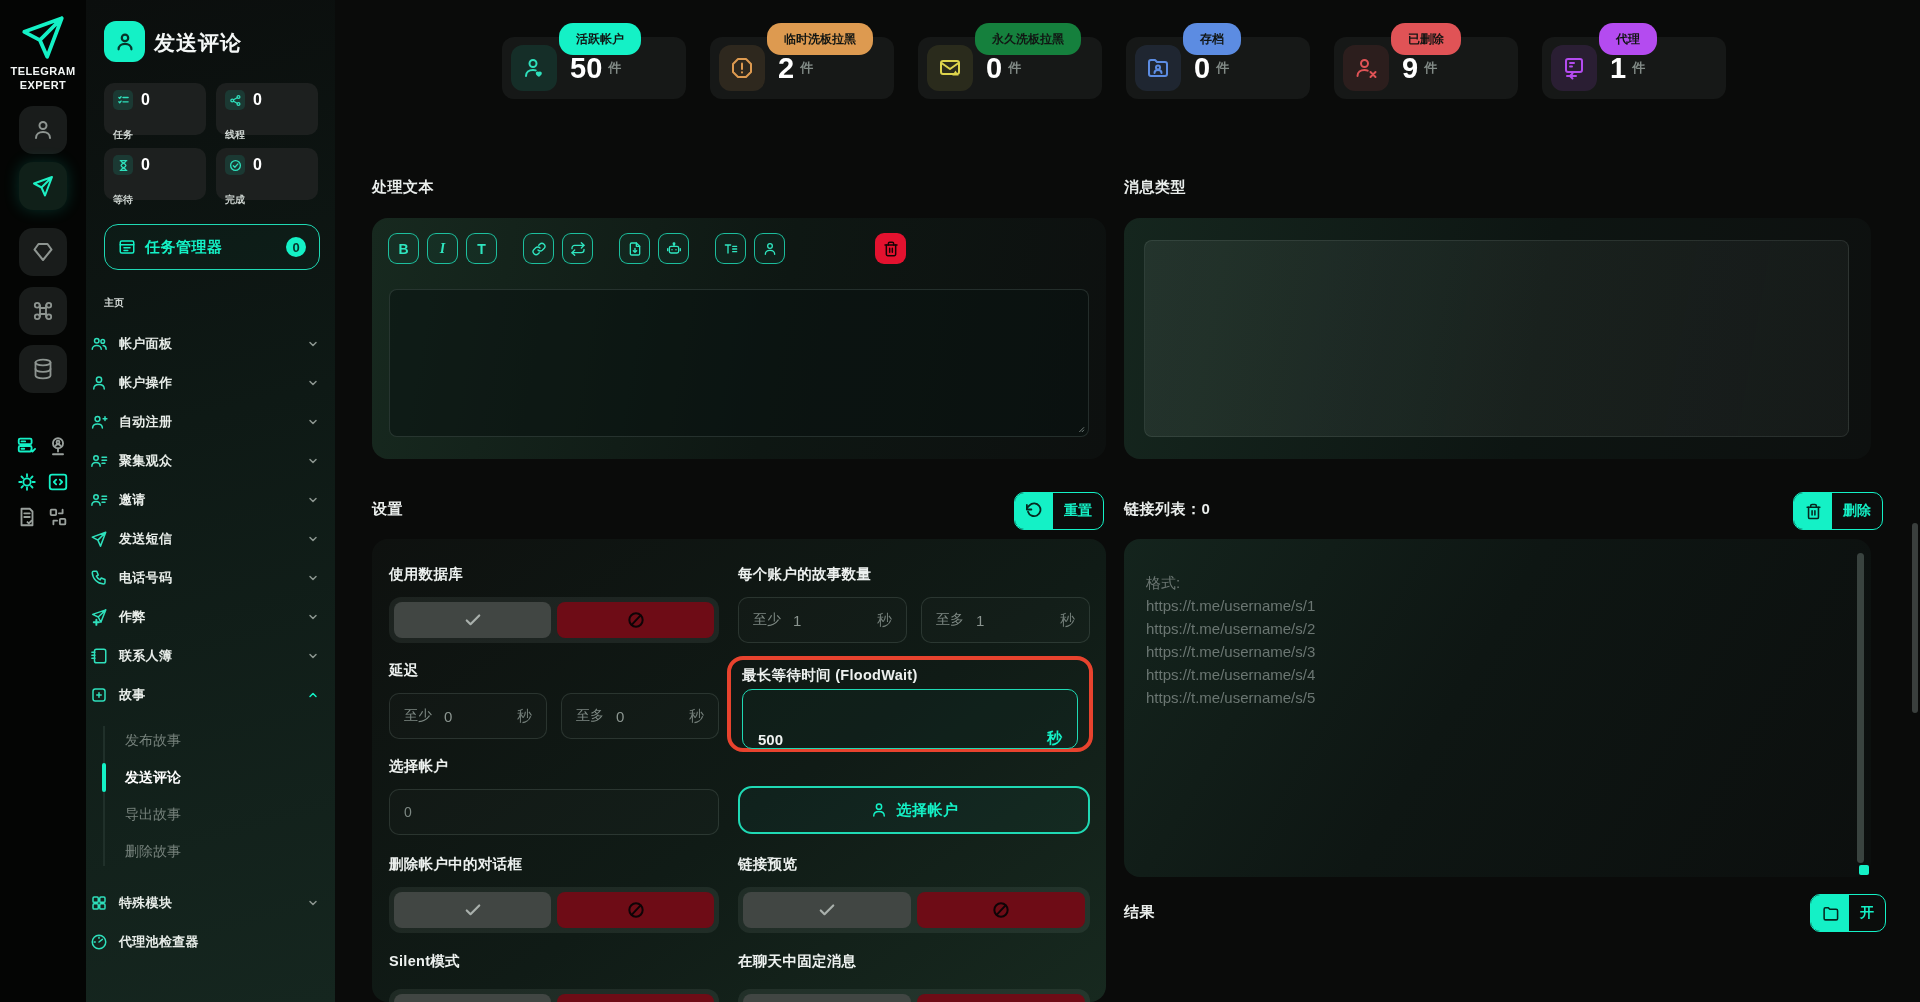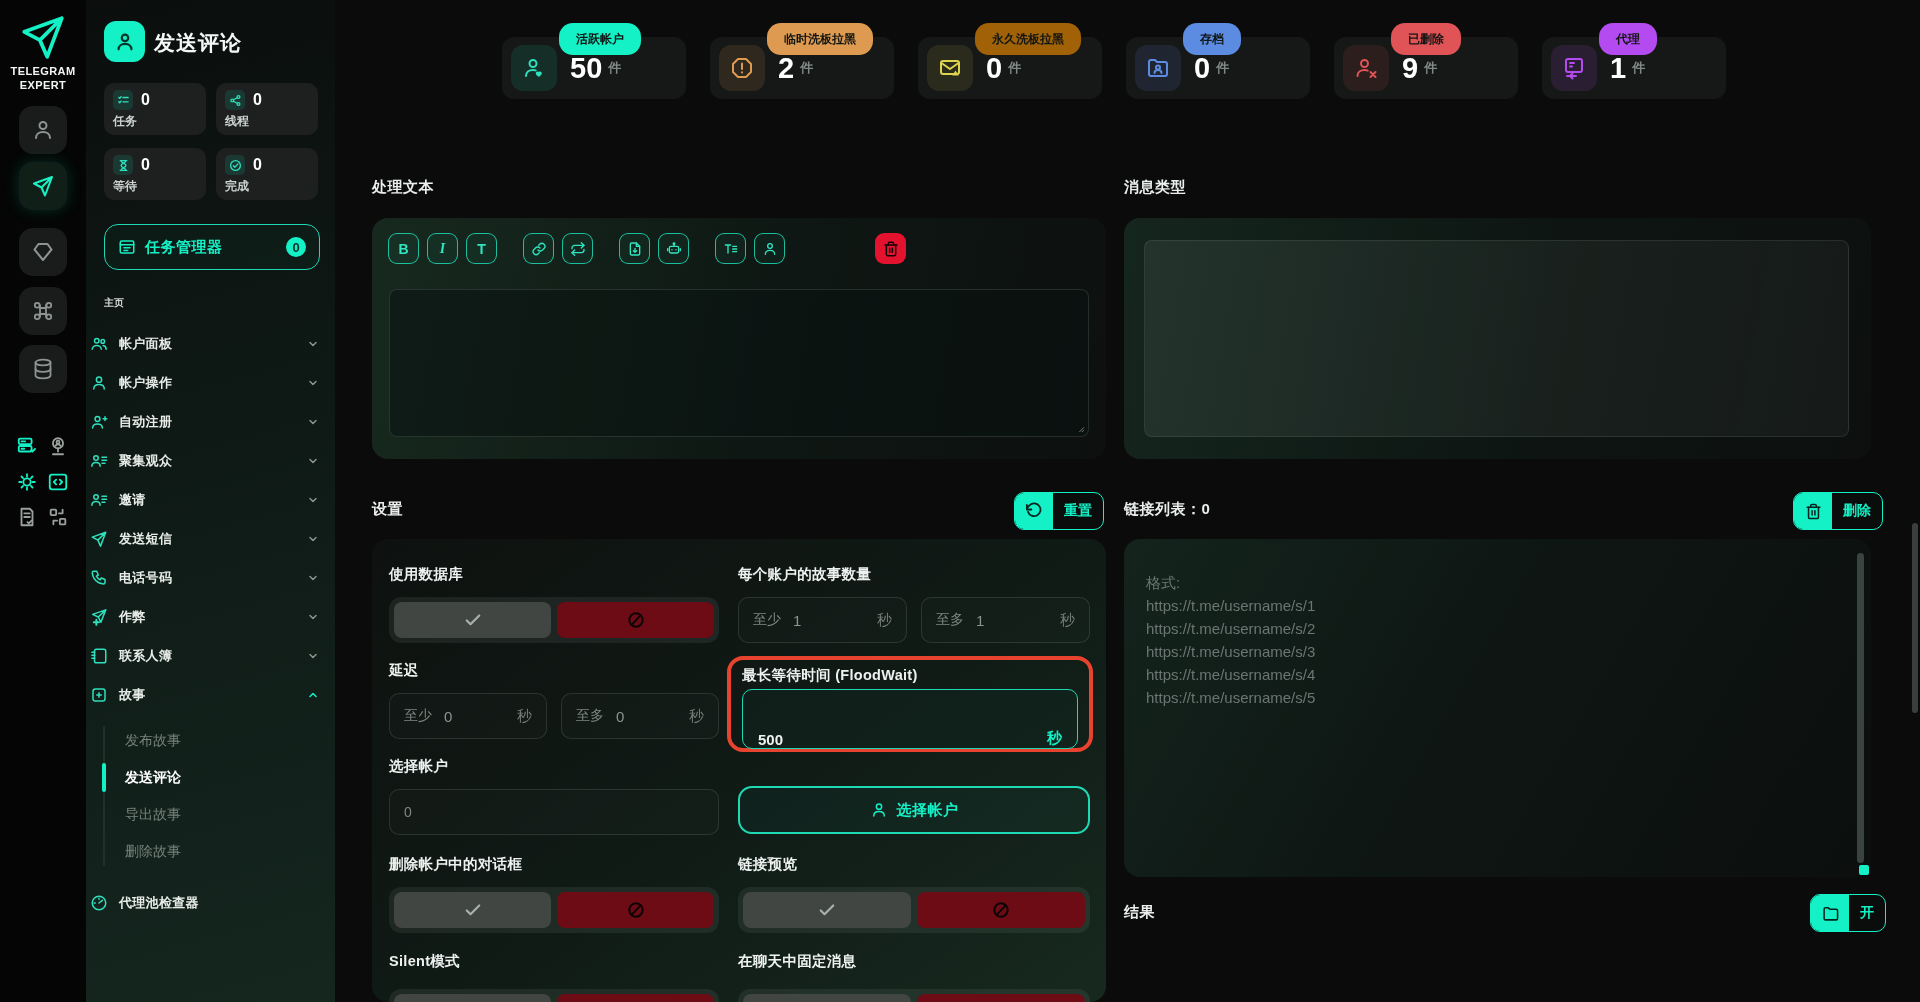--- a/index.html
+++ b/index.html
@@ -24,21 +24,21 @@
   .sidebar { left:86px; top:0; width:249px; height:1002px;
              background:linear-gradient(165deg,#0b0e0d 0%,#0e1915 42%,#15261f 100%); }
   .page-ico { left:18px; top:21px; width:41px; height:41px; border-radius:12px; background:#14f1c6;
               color:#07342a; display:flex; align-items:center; justify-content:center; }
   .page-title { left:68px; top:29px; font-size:21px; font-weight:700; color:#f4f7f6; letter-spacing:1px; }
   .stat-card { width:102px; height:52px; background:#1d201f; border-radius:10px; padding:7px 9px; }
   .stat-row { display:flex; align-items:center; gap:8px; }
   .stat-ico { width:20px; height:20px; border-radius:5px; background:rgba(20,241,198,.12);
               color:#2fe0bc; display:flex; align-items:center; justify-content:center; }
   .stat-val { font-size:16px; font-weight:700; color:#fff; }
-  .stat-lab { margin-top:3px; font-size:12px; font-weight:700; color:#ccd3cf; }
+  .stat-lab { margin-top:18px; font-size:10px; font-weight:700; color:#ccd3cf; }
   .tm-btn { left:18px; top:224px; width:216px; height:46px; border:1px solid #1fd9b4; border-radius:14px;
             display:flex; align-items:center; padding:0 13px; gap:9px; color:#14f1c6; background:rgba(20,241,198,.03); }
   .tm-label { font-size:15px; font-weight:700; letter-spacing:.5px; flex:1; }
   .tm-badge { width:20px; height:20px; border-radius:50%; background:#14f1c6; color:#07342a;
               font-size:13px; font-weight:700; display:flex; align-items:center; justify-content:center; }
   .nav-home { left:18px; top:296px; font-size:10px; font-weight:700; color:#d2d8d5; }
   .nav-list { left:0; width:249px; }
   .nav-item { height:39px; display:flex; align-items:center; padding:0 16px 0 4px; gap:11px; cursor:pointer; }
   .nav-item .nico { width:18px; height:18px; color:#2fe0bc; flex:none; }
   .nav-item .nlab { font-size:13px; font-weight:700; color:#e8ede9; flex:1; letter-spacing:.3px; }
@@ -56,21 +56,21 @@
   .acct-card { top:37px; width:184px; height:62px; background:#161817; border-radius:12px;
                display:flex; align-items:center; }
   .acct-badge { position:absolute; top:-14px; left:57px; height:27px; border-radius:14px;
                 display:flex; align-items:center; padding:16px 17px; font-size:12px; font-weight:700; color:#111513; }
   .acct-ico { width:46px; height:46px; border-radius:12px; margin-left:9px;
               display:flex; align-items:center; justify-content:center; }
   .acct-val { margin-left:13px; font-size:29px; font-weight:700; color:#fff; }
   .acct-unit { margin-left:6px; font-size:13px; color:#828b87; font-weight:700; }
   .c0 .acct-badge{background:#14f1c6;} .c0 .acct-ico{background:rgba(20,241,198,.10);color:#2fe0bc;}
   .c1 .acct-badge{background:#dd9a50;} .c1 .acct-ico{background:rgba(221,154,80,.12);color:#dd9a50;}
-  .c2 .acct-badge{background:#a16207;} .c2 .acct-ico{background:rgba(221,212,76,.10);color:#ddd44c;}
+  .c2 .acct-badge{background:#15803d;} .c2 .acct-ico{background:rgba(221,212,76,.10);color:#ddd44c;}
   .c3 .acct-badge{background:#5c8ce2;} .c3 .acct-ico{background:rgba(92,140,226,.13);color:#5c8ce2;}
   .c4 .acct-badge{background:#e05356;} .c4 .acct-ico{background:rgba(224,83,86,.11);color:#e05356;}
   .c5 .acct-badge{background:#b44bf0;} .c5 .acct-ico{background:rgba(180,75,240,.13);color:#b44bf0;}
 
   
   .sec-label { font-size:15px; font-weight:700; color:#eaeeec; letter-spacing:.5px; }
   .panel { border-radius:16px; }
   .p-process { left:372px; top:218px; width:734px; height:241px;
                background:linear-gradient(100deg,#17291f 0%,#0e1713 55%,#0d100f 100%); }
   .p-message { left:1124px; top:218px; width:747px; height:241px;
@@ -450,20 +450,36 @@
       <div class="sub-item">发布故事</div>
       <div class="sub-item active">发送评论</div>
       <div class="sub-item">导出故事</div>
       <div class="sub-item">删除故事</div>
     </div>
 
     <div class="abs nav-list" style="top:883px">
       <div class="nav-item">
         <span class="nico">
             <svg class="ic" width="18" height="18" viewBox="0 0 24 24">
+              <rect x="4" y="4" width="7" height="7" rx="1.5"></rect>
+              <rect x="13" y="4" width="7" height="7" rx="1.5"></rect>
+              <rect x="4" y="13" width="7" height="7" rx="1.5"></rect>
+              <rect x="13" y="13" width="7" height="7" rx="1.5"></rect>
+            </svg>
+          </span>
+        <span class="nlab">特殊模块</span>
+        <span class="chev">
+            <svg class="ic" width="12" height="12" viewBox="0 0 24 24" style="stroke-width:3">
+              <path d="M6 9l6 6 6-6"></path>
+            </svg>
+          </span>
+      </div>
+      <div class="nav-item">
+        <span class="nico">
+            <svg class="ic" width="18" height="18" viewBox="0 0 24 24">
               <circle cx="12" cy="12" r="9"></circle>
               <path d="M12 12l4.5-3.5"></path>
               <path d="M12 5.5V7M5.5 12H7"></path>
             </svg>
           </span>
         <span class="nlab">代理池检查器</span>
       </div>
     </div>
   </div>
 

